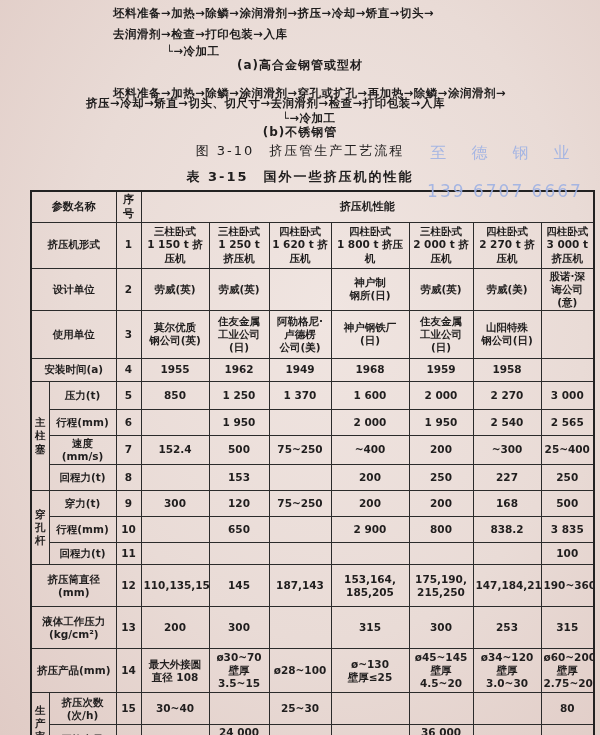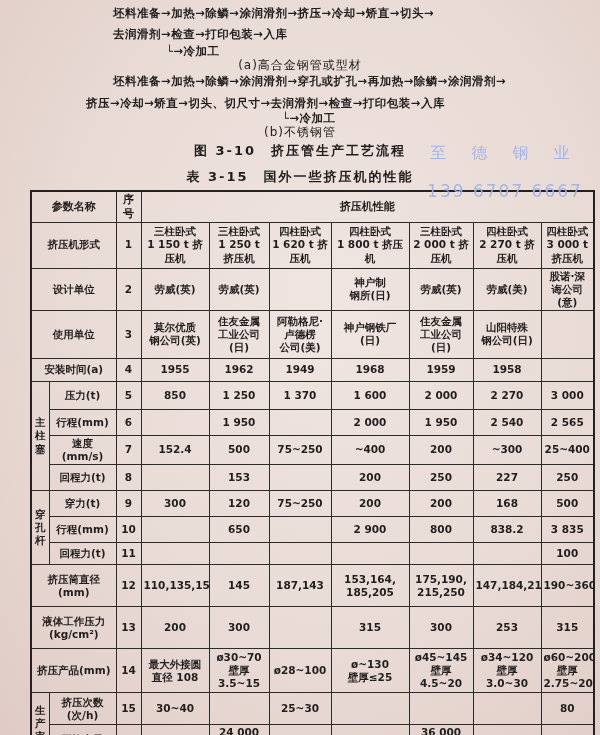--- a/index.html
+++ b/index.html
@@ -2,22 +2,22 @@
 <html><head>
 <meta charset="utf-8">
 <style>
   html,body{margin:0;padding:0;background:#d8ccc8;}
   .page{
     position:relative;width:600px;height:735px;overflow:hidden;
     background:radial-gradient(ellipse at 55% 42%, #f0e5e1 0%, #e9dbd6 55%, #e0cbc5 100%);
     color:#1f1d1d;font-family:"DejaVu Sans","Liberation Sans",sans-serif;
   }
   .flow-line{position:absolute;font-size:11.5px;font-weight:bold;letter-spacing:.5px;white-space:nowrap;}
-  .flow-caption{position:absolute;width:100%;text-align:center;font-size:12px;font-weight:normal;letter-spacing:1px;}
-  .fig-caption{position:absolute;top:142px;width:100%;text-align:center;font-size:13px;font-weight:bold;letter-spacing:2px;}
+  .flow-caption{position:absolute;width:100%;text-align:center;font-size:12px;font-weight:bold;letter-spacing:1px;}
+  .fig-caption{position:absolute;top:142px;width:100%;text-align:center;font-size:13px;font-weight:normal;letter-spacing:2px;}
   .table-title{position:absolute;top:168px;width:100%;text-align:center;font-size:13px;font-weight:bold;letter-spacing:2px;}
   .watermark{position:absolute;left:415px;top:143px;width:180px;text-align:center;color:#9fb2e4;z-index:5;opacity:.9;}
   .watermark .wm1{font-size:16px;letter-spacing:10px;margin-bottom:17px;}
   .watermark .wm2{font-size:17px;letter-spacing:2px;}
   table.perf{
     position:absolute;left:30px;top:190px;width:563px;z-index:2;
     border-collapse:collapse;table-layout:fixed;border:2px solid #222;
   }
   .perf th,.perf td{
     border:1px solid #2b2b2b;text-align:center;vertical-align:middle;
@@ -50,21 +50,21 @@
 </head>
 <body>
 
 <div class="page">
 
   <div class="flow-line" style="left:113px;top:6px">坯料准备→加热→除鳞→涂润滑剂→挤压→冷却→矫直→切头→</div>
   <div class="flow-line" style="left:113px;top:27px">去润滑剂→检查→打印包装→入库</div>
   <div class="flow-line" style="left:166px;top:44px">└→冷加工</div>
   <div class="flow-caption" style="top:57px">(a)高合金钢管或型材</div>
 
-  <div class="flow-line" style="left:113px;top:74px">坯料准备→加热→除鳞→涂润滑剂→穿孔或扩孔→再加热→除鳞→涂润滑剂→</div>
+  <div class="flow-line" style="left:113px;top:86px">坯料准备→加热→除鳞→涂润滑剂→穿孔或扩孔→再加热→除鳞→涂润滑剂→</div>
   <div class="flow-line" style="left:86px;top:96px">挤压→冷却→矫直→切头、切尺寸→去润滑剂→检查→打印包装→入库</div>
   <div class="flow-line" style="left:282px;top:111px">└→冷加工</div>
   <div class="flow-caption" style="top:124px">(b)不锈钢管</div>
 
   <div class="fig-caption">图 3-10　挤压管生产工艺流程</div>
 
   <div class="watermark">
     <div class="wm1">至 德 钢 业</div>
     <div class="wm2">139 6707 6667</div>
   </div>

